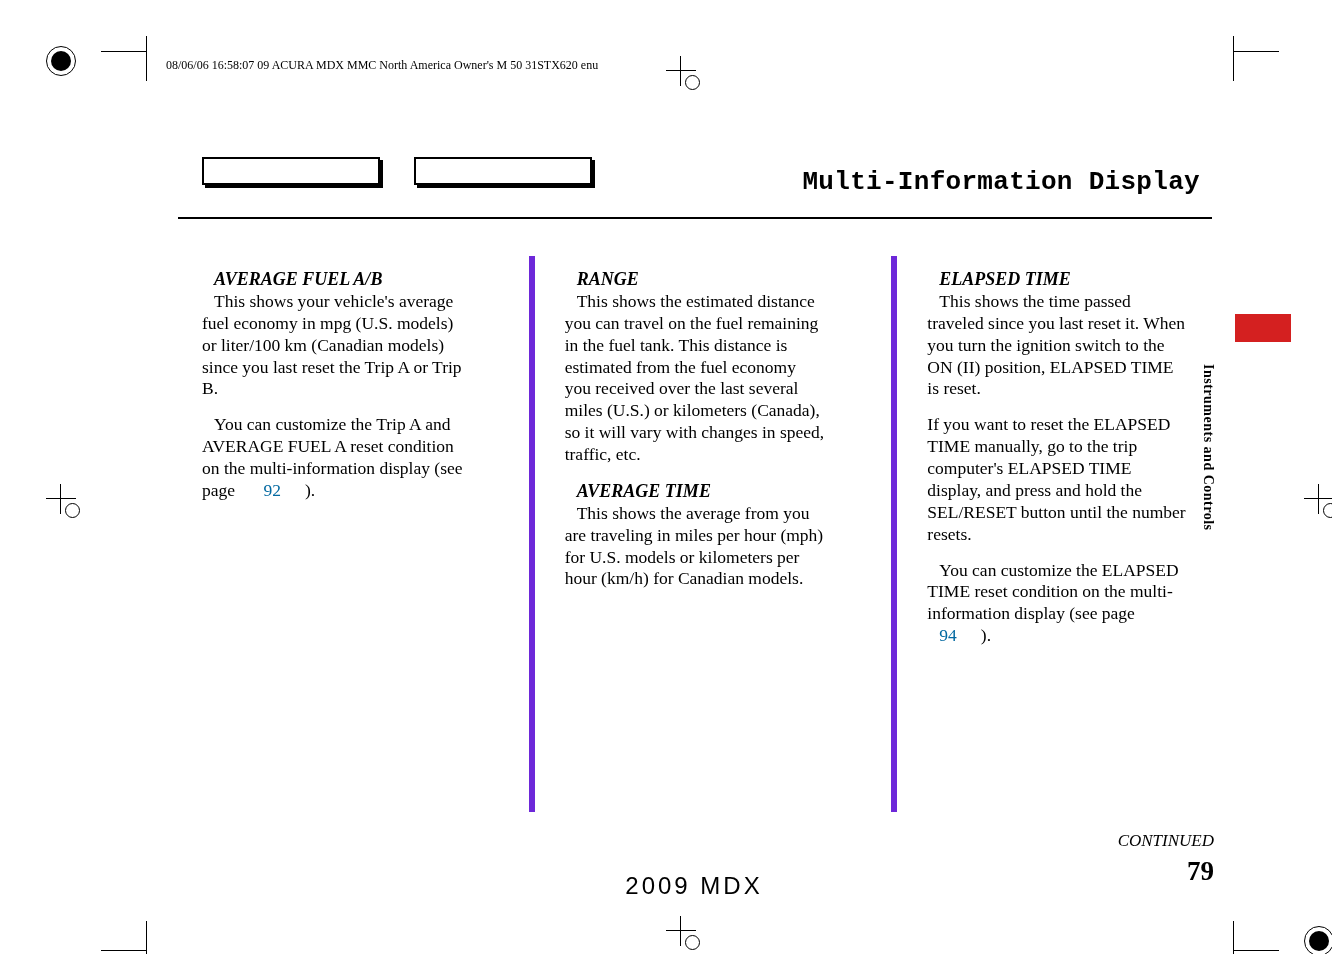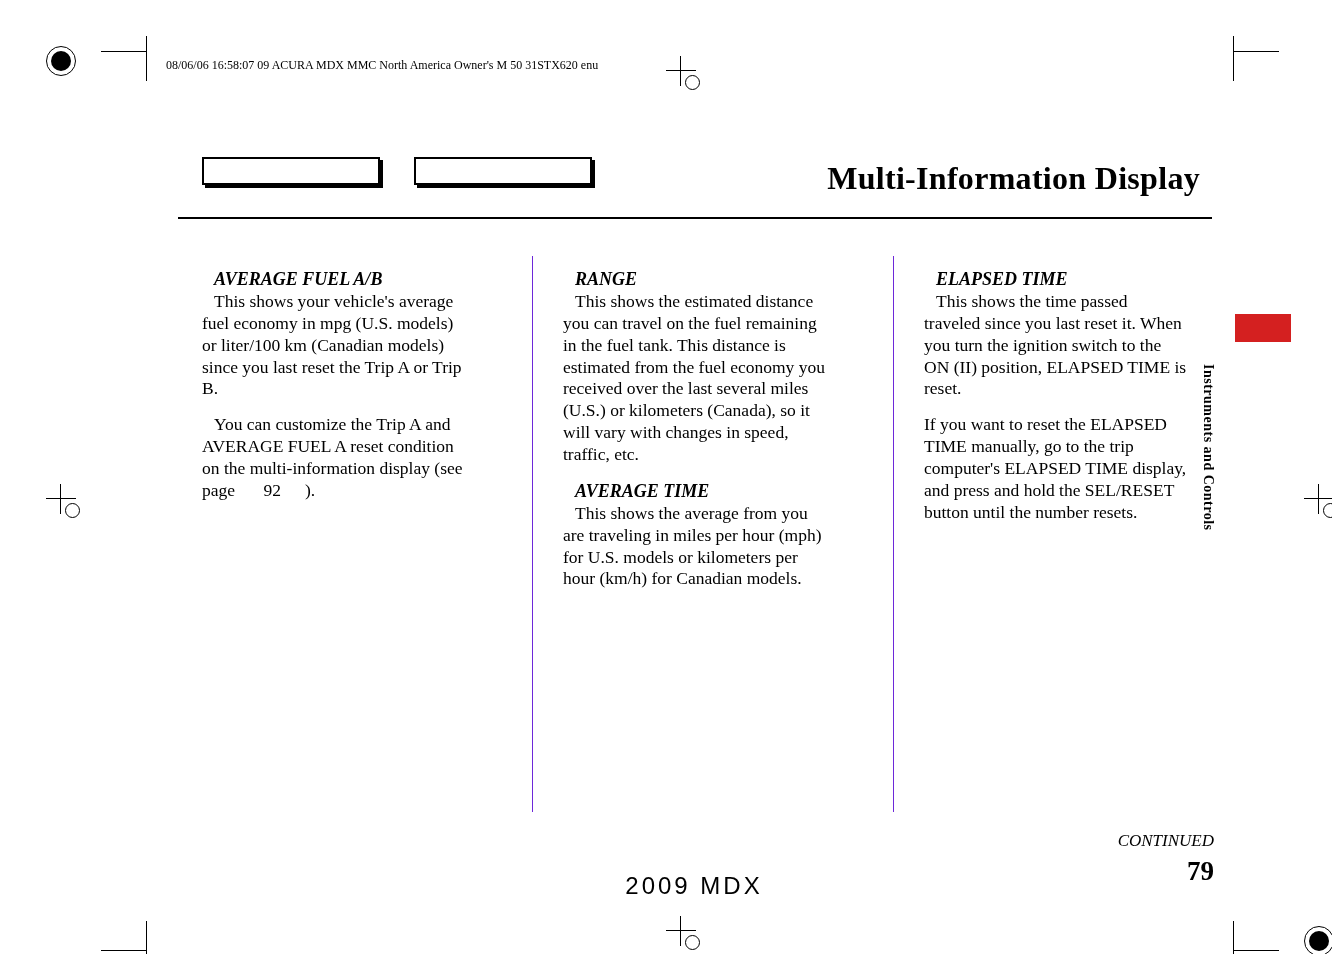--- a/index.html
+++ b/index.html
@@ -95,52 +95,52 @@
       display: flex;
       gap: 10px;
     }
     .badge-box {
       width: 178px;
       height: 28px;
       border: 2px solid #000;
       box-shadow: 3px 3px 0 #000;
     }
     .page-title {
-      font-family: Liberation Serif, serif;
-      font-weight: bold;
-      font-size: 32px;
+      font-family: Liberation Mono, monospace;
+      font-weight: bold;
+      font-size: 26px;
       letter-spacing: 0.3px;
       text-align: center;
     }
     .columns {
       display: flex;
       gap: 12px;
       height: 580px;
     }
     .col {
       flex: 1;
       padding: 0 18px;
       font-size: 17.5px;
       line-height: 1.25;
     }
     .col + .col {
-      border-left: 1px solid #6d28d9;
+      border-left: 6px solid #6d28d9;
     }
     .col:first-child { padding-left: 0; }
     .col:last-child { padding-right: 0; }
     .subhead {
       font-weight: bold;
       font-style: italic;
       font-size: 18px;
     }
     .para {
       margin-bottom: 14px;
     }
     .pageref {
-      color: #000000;
+      color: #0369a1;
     }
     .right-tab {
       position: absolute;
       right: 53px;
       top: 278px;
       width: 56px;
       height: 28px;
       background: #d42020;
     }
     .sidebar-label {
@@ -240,19 +240,22 @@
         <span class="subhead">AVERAGE TIME</span><br>
         <span>This shows the average from you are traveling in miles per hour (mph) for U.S. models or kilometers per hour (km/h) for Canadian models.</span>
       </div>
     </div>
     <div class="col">
       <div class="para">
         <span class="subhead">ELAPSED TIME</span><br>
         <span>This shows the time passed traveled since you last reset it. When you turn the ignition switch to the ON (II) position, ELAPSED TIME is reset.</span>
       </div>
       <div class="para">If you want to reset the ELAPSED TIME manually, go to the trip computer's ELAPSED TIME display, and press and hold the SEL/RESET button until the number resets.</div>
+      <div class="para">
+        <span>You can customize the ELAPSED TIME reset condition on the multi-information display (see page </span><span class="pageref">94</span><span>).</span>
+      </div>
     </div>
   </div>
 </div>
 
 <div class="continued">CONTINUED</div>
 <div class="footer-year">2009  MDX</div>
 <div class="page-num">79</div>
 
 </body></html>

